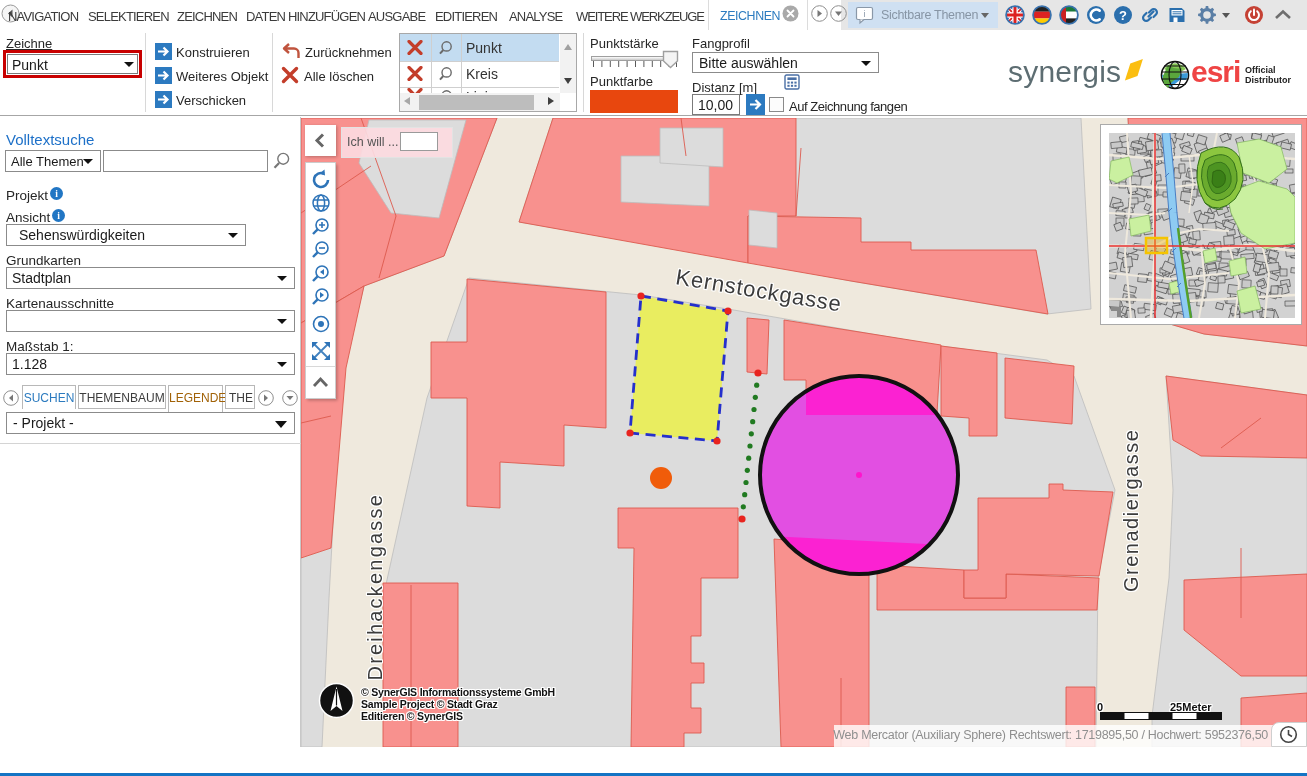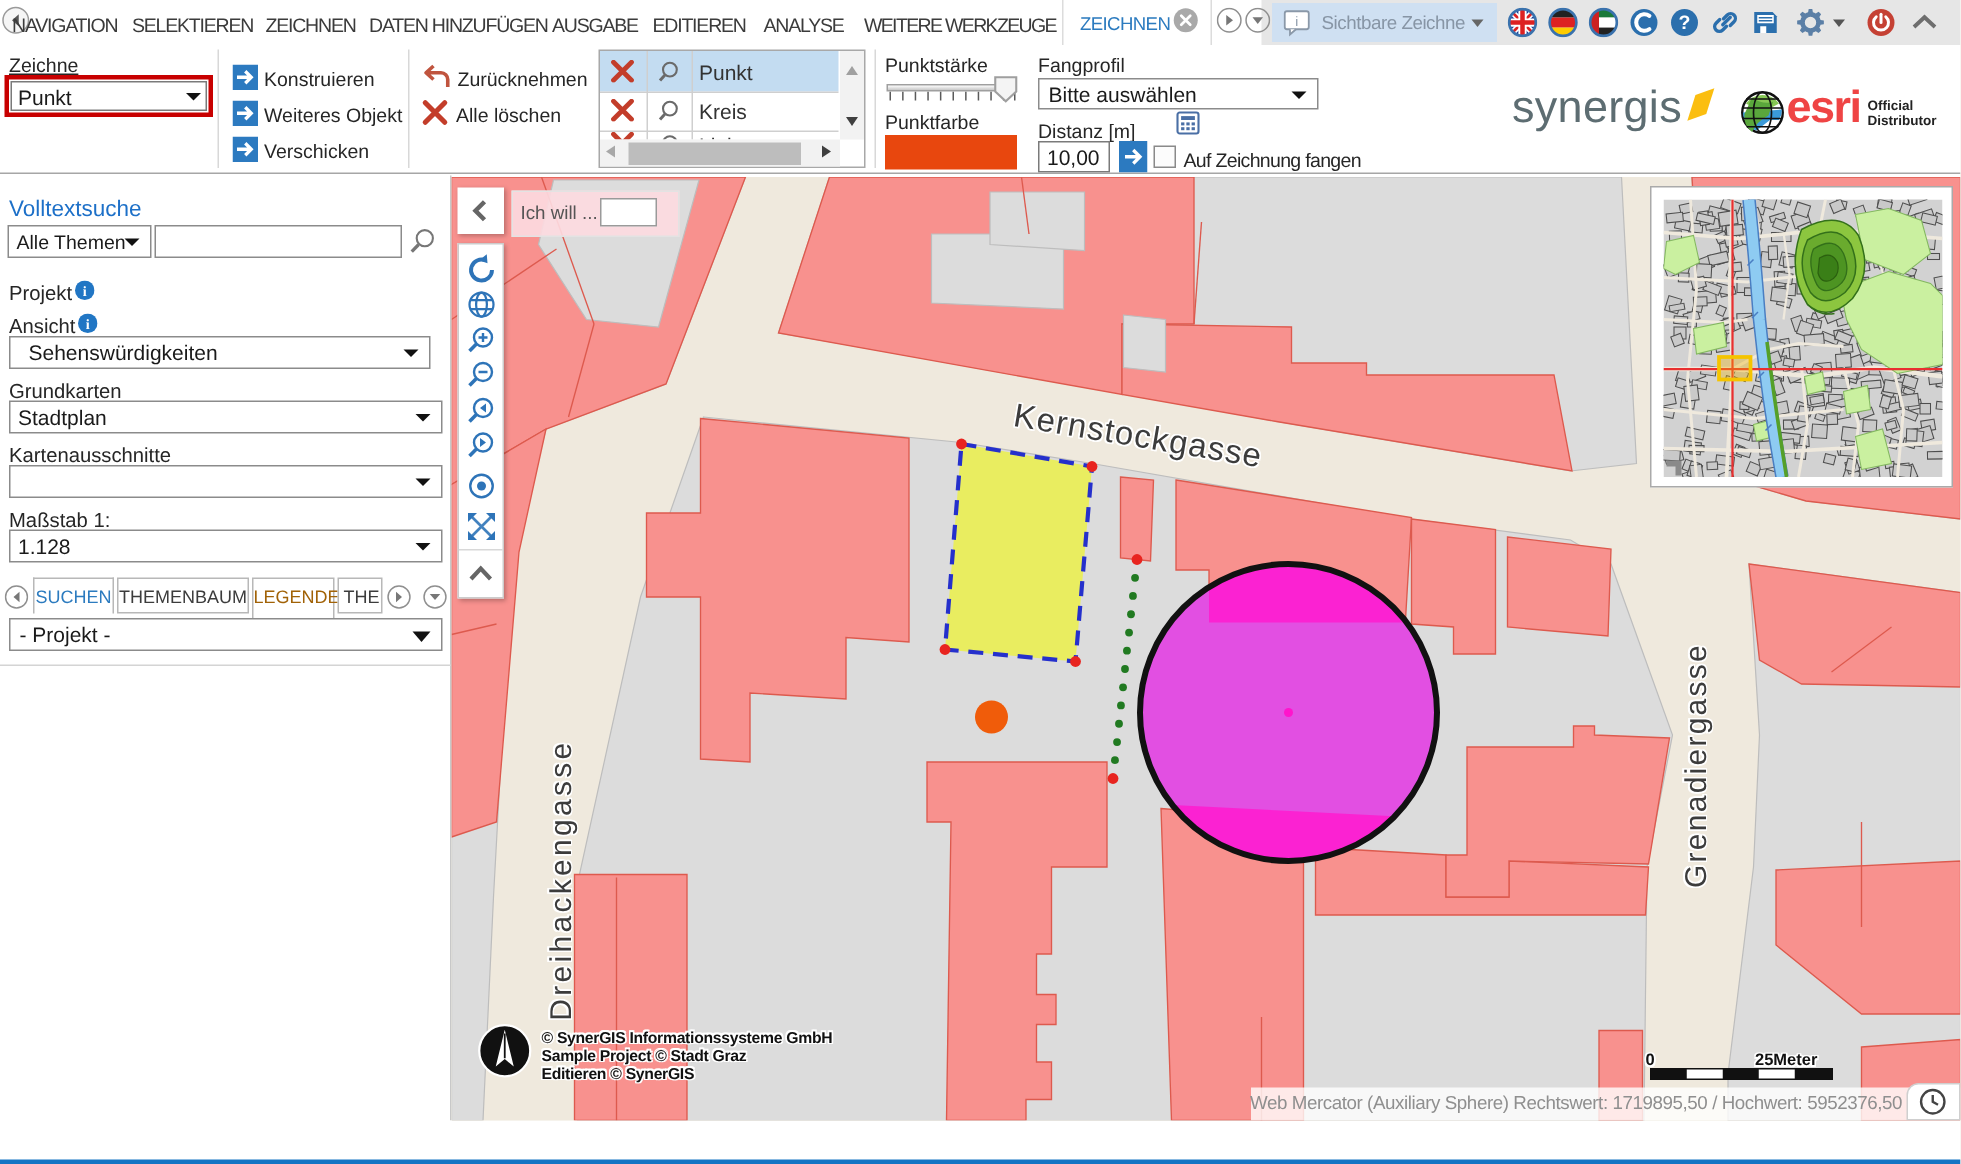--- a/index.html
+++ b/index.html
@@ -42,21 +42,21 @@
 <svg class="abs" style="left:830px;top:5px;" width="17" height="17" viewBox="0 0 17 17">
     <circle cx="8.5" cy="8.5" r="7.8" fill="none" stroke="#8f8f8f"></circle>
     <path d="M5 6.5 L8.5 11 L12 6.5 Z" fill="#777"></path>
   </svg>
 <div class="abs" style="left:848px;top:2px;width:150px;height:26px;background:#cfe0f2;"></div>
 <svg class="abs" style="left:855px;top:6px;" width="20" height="19" viewBox="0 0 20 19">
     <rect x="1.5" y="1.5" width="16" height="12" rx="1.5" fill="#fff" stroke="#8a98a8" stroke-width="1.2"></rect>
     <path d="M5 13.5 L5 17 L9 13.5" fill="#fff" stroke="#8a98a8" stroke-width="1.2"></path>
     <text x="9.5" y="11" font-size="9" fill="#8a98a8" text-anchor="middle" font-family="Liberation Sans">i</text>
   </svg>
-<div class="abs" style="left:881px;top:8px;font-size:12.5px;letter-spacing:-0.3px;color:#8795a5;">Sichtbare Zeichne</div>
+<div class="abs" style="left:881px;top:8px;font-size:12.5px;letter-spacing:-0.3px;color:#8795a5;">Sichtbare Themen</div>
 <div class="abs" style="left:981px;top:13px;width:0;height:0;border-left:4.5px solid transparent;border-right:4.5px solid transparent;border-top:5px solid #666;"></div>
 
 <svg class="abs" style="left:1005px;top:5px;" width="20" height="20" viewBox="0 0 20 20">
     <defs>
       <clipPath id="fc1">
         <circle cx="10" cy="10" r="9"></circle>
       </clipPath>
     </defs>
     <g clip-path="url(#fc1)">
       <rect width="20" height="20" fill="#1f3f94"></rect>
@@ -282,21 +282,21 @@
 <div class="abs" style="left:6px;top:188px;font-size:13.5px;color:#262626;">Projekt</div>
 <svg class="abs" style="left:50px;top:187px;" width="13" height="13" viewBox="0 0 13 13">
     <circle cx="6.5" cy="6.5" r="6.5" fill="#2176c4"></circle>
     <text x="6.5" y="10" font-size="9.5" font-weight="bold" fill="#fff" text-anchor="middle" font-family="Liberation Serif">i</text>
   </svg>
 <div class="abs" style="left:6px;top:210px;font-size:13.5px;color:#262626;">Ansicht</div>
 <svg class="abs" style="left:52px;top:209px;" width="13" height="13" viewBox="0 0 13 13">
     <circle cx="6.5" cy="6.5" r="6.5" fill="#2176c4"></circle>
     <text x="6.5" y="10" font-size="9.5" font-weight="bold" fill="#fff" text-anchor="middle" font-family="Liberation Serif">i</text>
   </svg>
-<div class="dd" style="left:6px;top:224px;width:281px;height:22px;">
+<div class="dd" style="left:6px;top:224px;width:240px;height:22px;">
     <span style="padding-left:12px;">Sehenswürdigkeiten</span>
     <span class="caret"></span>
   </div>
 <div class="abs" style="left:6px;top:253px;font-size:13.5px;color:#262626;">Grundkarten</div>
 <div class="dd" style="left:6px;top:267px;width:289px;height:22px;">
     <span style="padding-left:5px;">Stadtplan</span>
     <span class="caret"></span>
   </div>
 <div class="abs" style="left:6px;top:296px;font-size:13.5px;color:#262626;">Kartenausschnitte</div>
 <div class="dd" style="left:6px;top:310px;width:289px;height:22px;">

